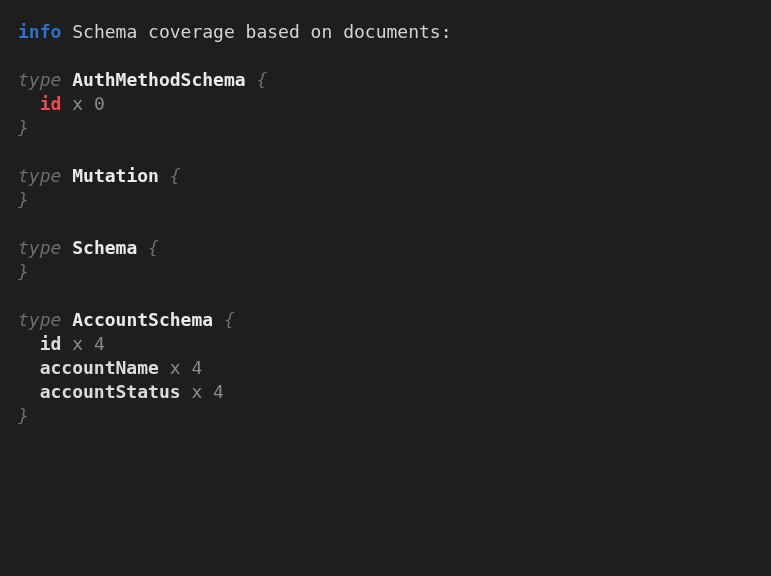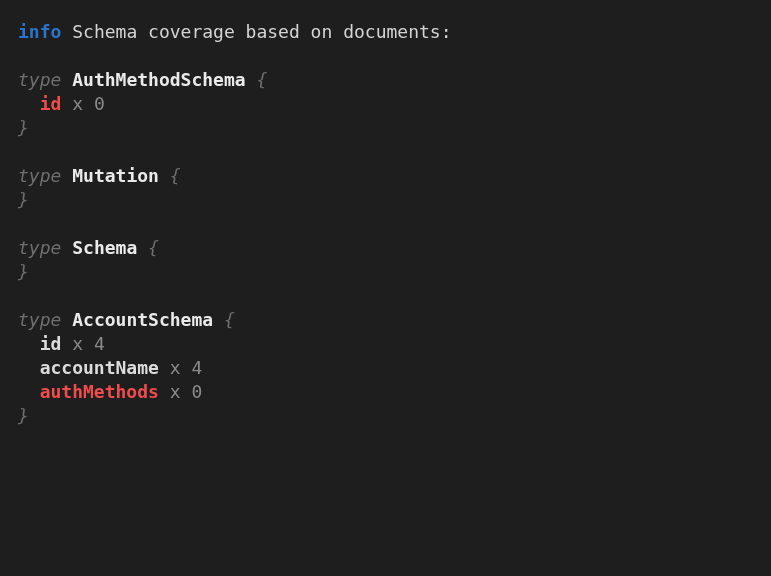--- a/index.html
+++ b/index.html
@@ -56,17 +56,17 @@
 
   <section class="block">
     <div class="line"><span class="kw">type</span> <span class="type-name">Schema</span> <span class="kw">{</span></div>
     <div class="line"><span class="kw">}</span></div>
   </section>
 
   <section class="block">
     <div class="line"><span class="kw">type</span> <span class="type-name">AccountSchema</span> <span class="kw">{</span></div>
     <div class="line field"><span class="field-name covered">id</span> <span class="count">x 4</span></div>
     <div class="line field"><span class="field-name covered">accountName</span> <span class="count">x 4</span></div>
-    <div class="line field"><span class="field-name uncovered">authMethods</span> <span class="count">x 0</span></div>
+    <div class="line field"><span class="field-name covered">accountStatus</span> <span class="count">x 4</span></div>
     <div class="line"><span class="kw">}</span></div>
   </section>
 
 </div>
 
 </body></html>

